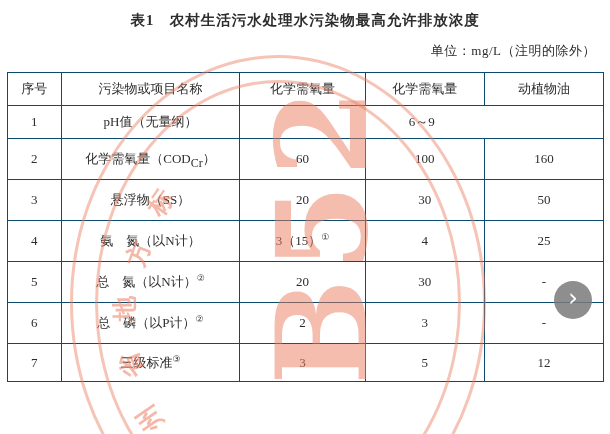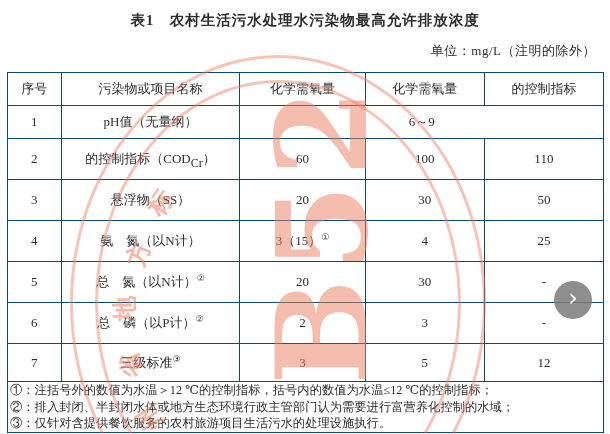--- a/index.html
+++ b/index.html
@@ -77,33 +77,33 @@
       <col style="width:21%">
       <col style="width:20%">
       <col style="width:20%">
   </colgroup>
   <tbody>
       <tr class="h-row">
     <td>序号</td>
     <td>污染物或项目名称</td>
     <td>化学需氧量</td>
     <td>化学需氧量</td>
-    <td>的控制指标</td>
+    <td>动植物油</td>
   </tr>
   <tr class="r-sm">
     <td>1</td>
     <td>pH值（无量纲）</td>
     <td colspan="3">6～9</td>
   </tr>
   <tr class="r-md">
     <td>2</td>
-    <td><span>的控制指标（COD</span><sub class="mark">Cr</sub><span>）</span></td>
+    <td><span>化学需氧量（COD</span><sub class="mark">Cr</sub><span>）</span></td>
     <td>60</td>
     <td>100</td>
-    <td>110</td>
+    <td>160</td>
   </tr>
   <tr class="r-md">
     <td>3</td>
     <td>悬浮物（SS）</td>
     <td>20</td>
     <td>30</td>
     <td>50</td>
   </tr>
   <tr class="r-md">
     <td>4</td>
@@ -126,27 +126,20 @@
     <td>3</td>
     <td>-</td>
   </tr>
   <tr class="r-last">
     <td>7</td>
     <td><span>三级标准</span><sup class="mark">③</sup></td>
     <td>3</td>
     <td>5</td>
     <td>12</td>
   </tr>
-  <tr>
-    <td colspan="5" class="fn-cell">
-      <div class="fn-line">①：注括号外的数值为水温＞12 ℃的控制指标，括号内的数值为水温≤12 ℃的控制指标；</div>
-      <div class="fn-line">②：排入封闭、半封闭水体或地方生态环境行政主管部门认为需要进行富营养化控制的水域；</div>
-      <div class="fn-line">③：仅针对含提供餐饮服务的农村旅游项目生活污水的处理设施执行。</div>
-    </td>
-  </tr>
 </tbody>
   </table>
 
 <div class="watermark">
   <div class="wm-ring outer"></div>
   <div class="wm-ring inner"></div>
   <div class="wm-big">B52</div>
   <span class="wm-char" style="left:148px;top:190px;transform:rotate(-55deg)">标</span>
   <span class="wm-char" style="left:126px;top:241px;transform:rotate(-70deg)">方</span>
   <span class="wm-char" style="left:112px;top:296px;transform:rotate(-90deg)">地</span>

